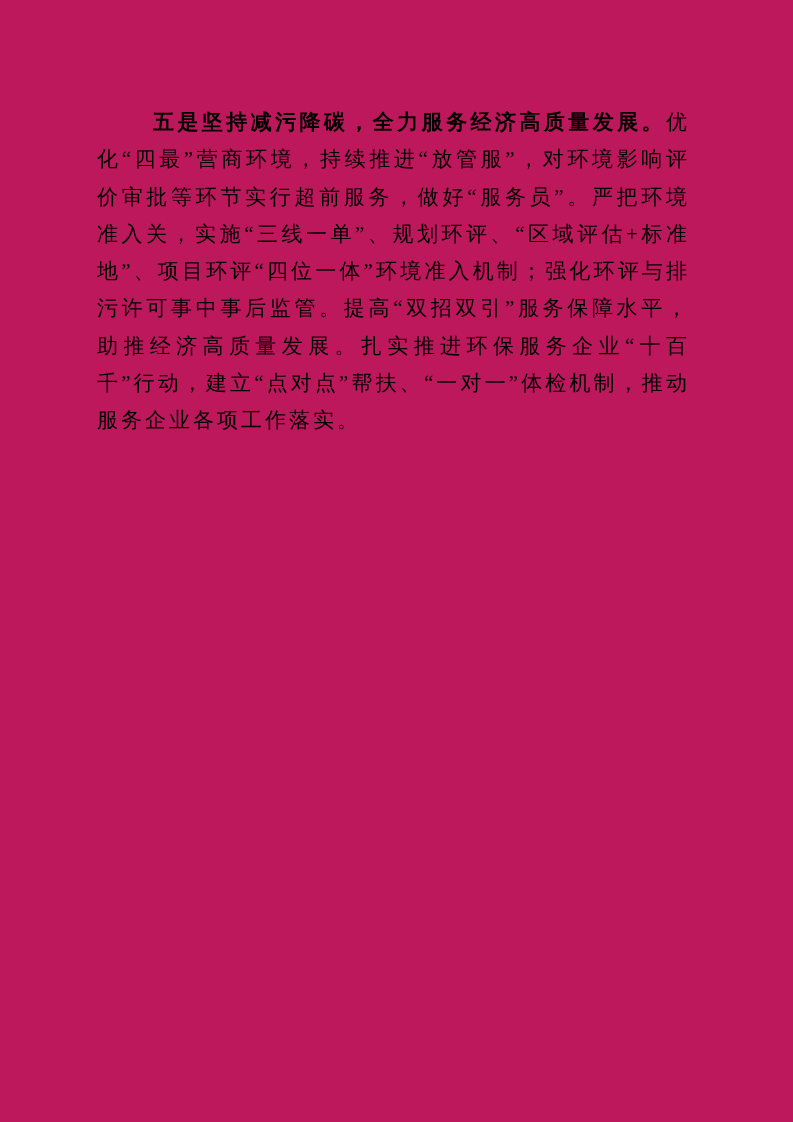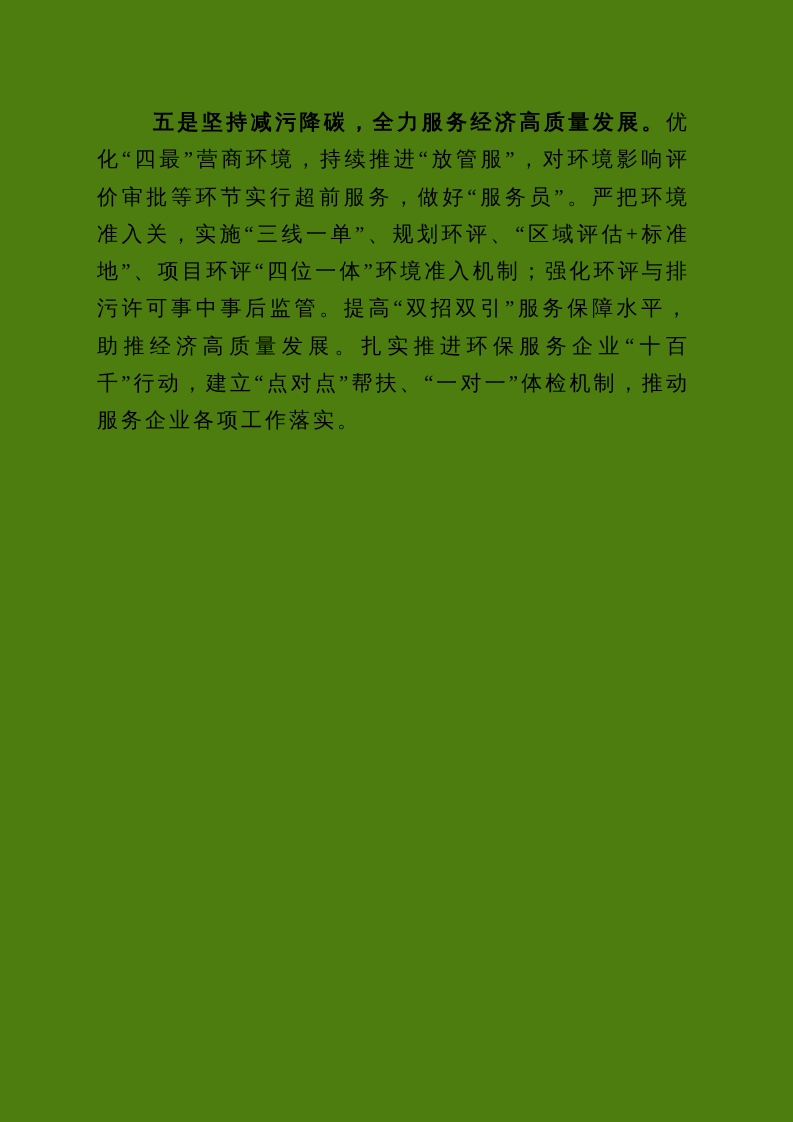--- a/index.html
+++ b/index.html
@@ -4,21 +4,21 @@
 <style>
   html, body {
     margin: 0;
     padding: 0;
     background: #ffffff;
   }
   .page {
     position: relative;
     width: 793px;
     height: 1122px;
-    background: #4d7c0f;
+    background: #be185d;
     overflow: hidden;
     font-family: "Liberation Serif", "DejaVu Serif", serif;
   }
   .content {
     position: absolute;
     left: 97px;
     top: 104px;
     width: 593px;
   }
   .para {

